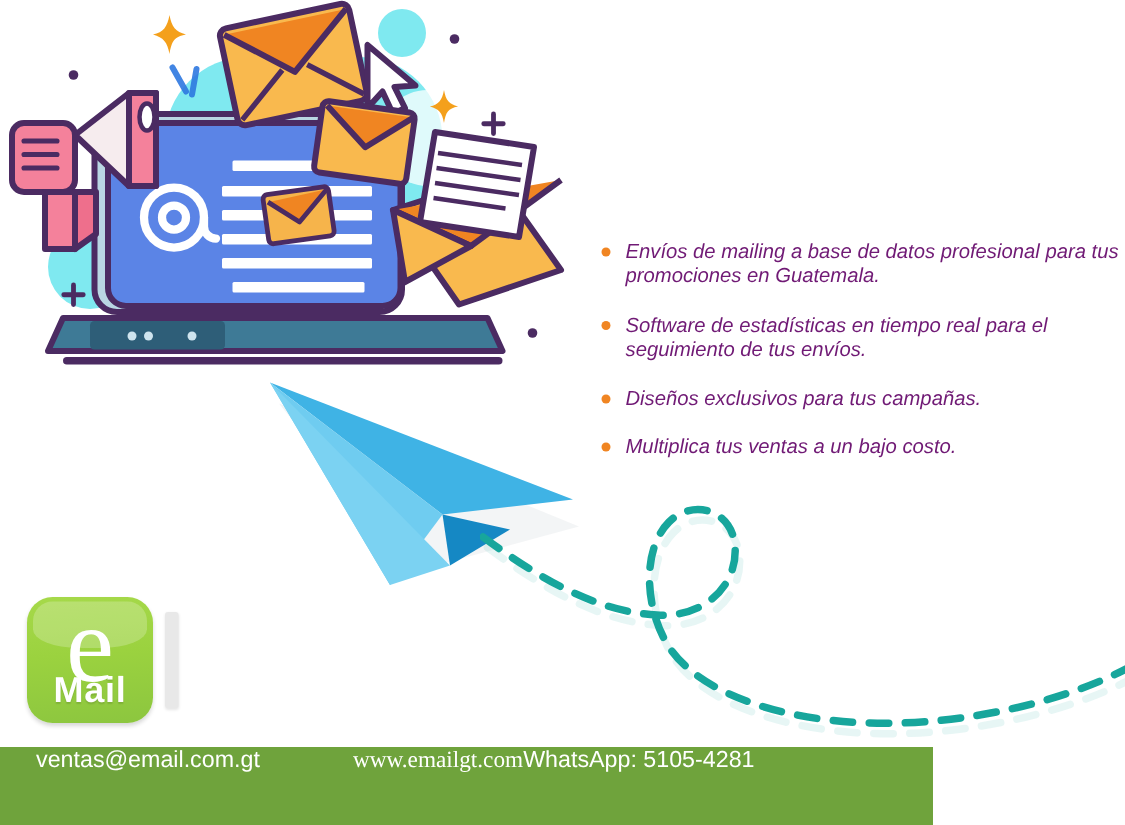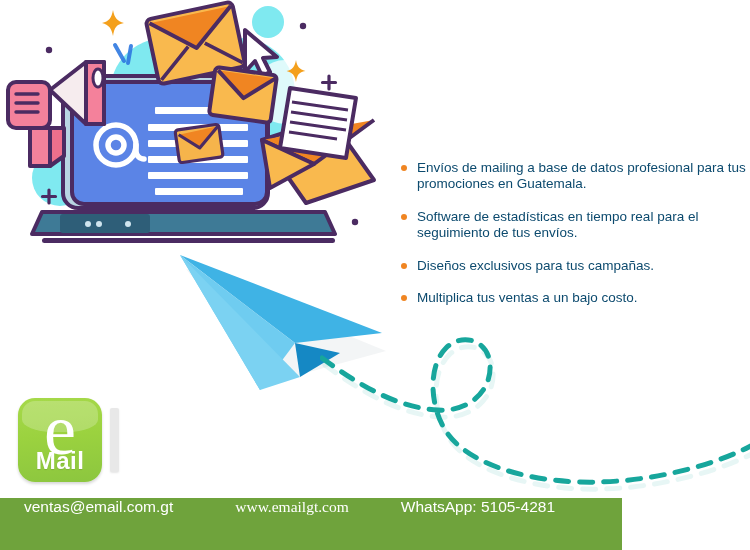--- a/index.html
+++ b/index.html
@@ -60,24 +60,25 @@
 
   
   #bullets{
     position:absolute;left:400px;top:160px;width:350px;
     list-style:none;margin:0;padding:0;
   }
   #bullets li{
     position:relative;
     padding-left:17px;
     margin-bottom:16px;
-    color:#0c4a6e;
+    color:#701a75;
     font-size:13.5px;
     line-height:1.22;
     font-family:"Liberation Sans",sans-serif;
+    font-style:italic;
   }
   #bullets li:last-child{margin-bottom:0;}
   .bullet-dot{
     position:absolute;left:1px;top:5px;
     width:6px;height:6px;border-radius:50%;
     background:#F08522;
   }
 
   
   #logo{
@@ -136,21 +137,21 @@
     display:flex;align-items:flex-start;
   }
   .footer-item{
     color:#ffffff;
     font-size:15.5px;
     font-family:"Liberation Sans",sans-serif;
     white-space:nowrap;
   }
   #footer-email{margin-left:24px;}
   #footer-web{margin-left:62px;font-family:Liberation Serif, serif;}
-  #footer-whatsapp{margin-left:52px;}
+  #footer-whatsapp{}
 </style>
 </head>
 <body>
 
 <div id="banner">
 
   <svg id="illustration" viewBox="0 0 390 250" xmlns="http://www.w3.org/2000/svg">
 
     <g>
       <rect x="110" y="38" width="185" height="120" rx="55" fill="#7FE9F0"></rect>

